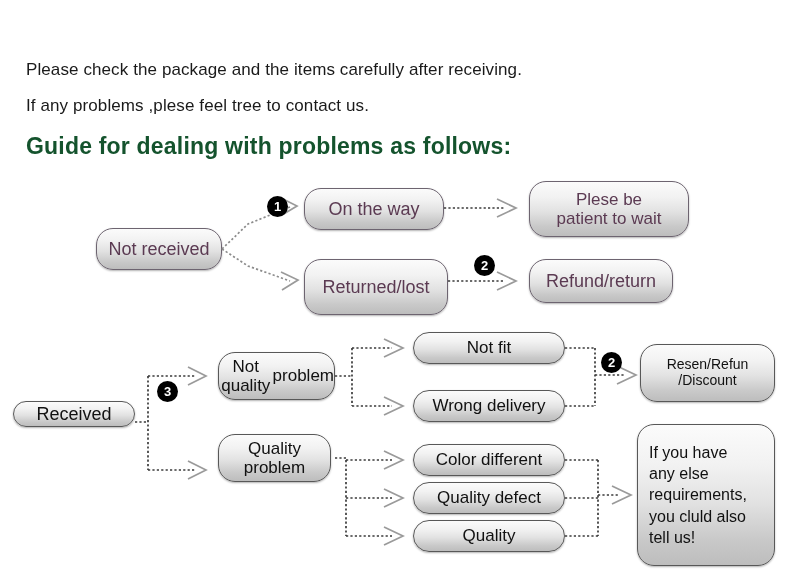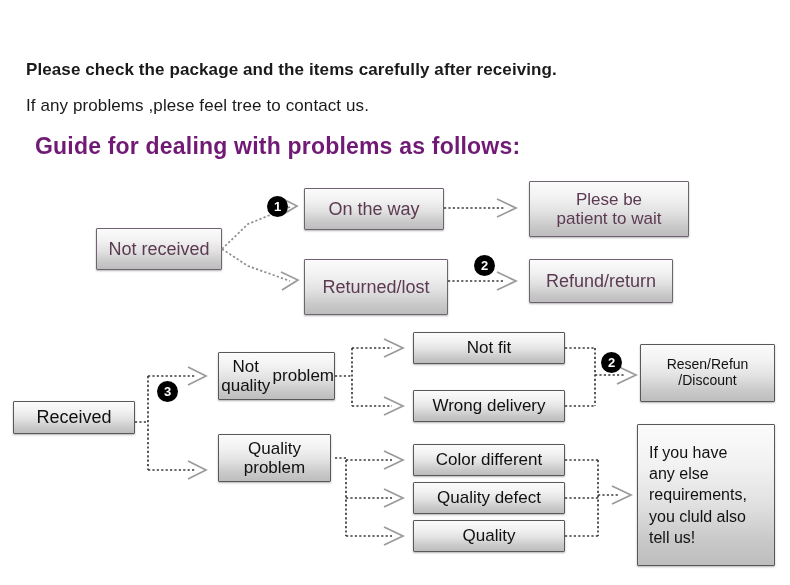--- a/index.html
+++ b/index.html
@@ -18,44 +18,43 @@
 
   
   .intro-line {
     position: absolute;
     color: #1a1a1a;
     font-size: 17px;
     font-weight: 400;
     white-space: nowrap;
     letter-spacing: 0.1px;
   }
-  #intro-1 { left: 26px; top: 60px; font-weight: bold; }
+  #intro-1 { left: 26px; top: 60px; }
   #intro-2 { left: 26px; top: 96px; }
 
   #guide-heading {
     position: absolute;
     left: 26px;
     top: 133px;
-    color: #701a75;
+    color: #14532d;
     font-size: 23px;
     font-weight: bold;
     white-space: nowrap;
     letter-spacing: 0.2px;
-    margin-left: 9px;
   }
 
   
   .node {
     position: absolute;
     box-sizing: border-box;
     display: flex;
     align-items: center;
     justify-content: center;
     text-align: center;
-    border-radius: 1px;
+    border-radius: 17px;
     background: linear-gradient(to bottom,
                 #fbfbfb 0%,
                 #f2f2f2 28%,
                 #e2e2e2 55%,
                 #c9c9c9 82%,
                 #bdbdbd 100%);
     border: 1.6px solid #6d6470;
     box-shadow: 0 1px 2px rgba(0,0,0,0.30);
     line-height: 1.12;
   }
@@ -187,21 +186,21 @@
     <span>Plese be</span>
     <span>patient to wait</span>
   </div>
 
   <div class="node purple" style="left:529px; top:259px; width:144px; height:44px; font-size:18px;">Refund/return</div>
 
   <div class="badge" style="left:267px; top:196px;">1</div>
 
   <div class="badge" style="left:474px; top:255px;">2</div>
 
-  <div class="node black" style="left:13px; top:401px; width:122px; height:33px; font-size:18px;">Received</div>
+  <div class="node black" style="left:13px; top:401px; width:122px; height:26px; font-size:18px;">Received</div>
 
   <div class="badge" style="left:157px; top:381px;">3</div>
 
   <div class="node black" style="left:218px; top:352px; width:117px; height:48px; font-size:17px; flex-direction:row;">
     <span>Not quality</span>
     <span>problem</span>
   </div>
 
   <div class="node black" style="left:218px; top:434px; width:113px; height:48px; font-size:17px; flex-direction:column;">
     <span>Quality</span>

